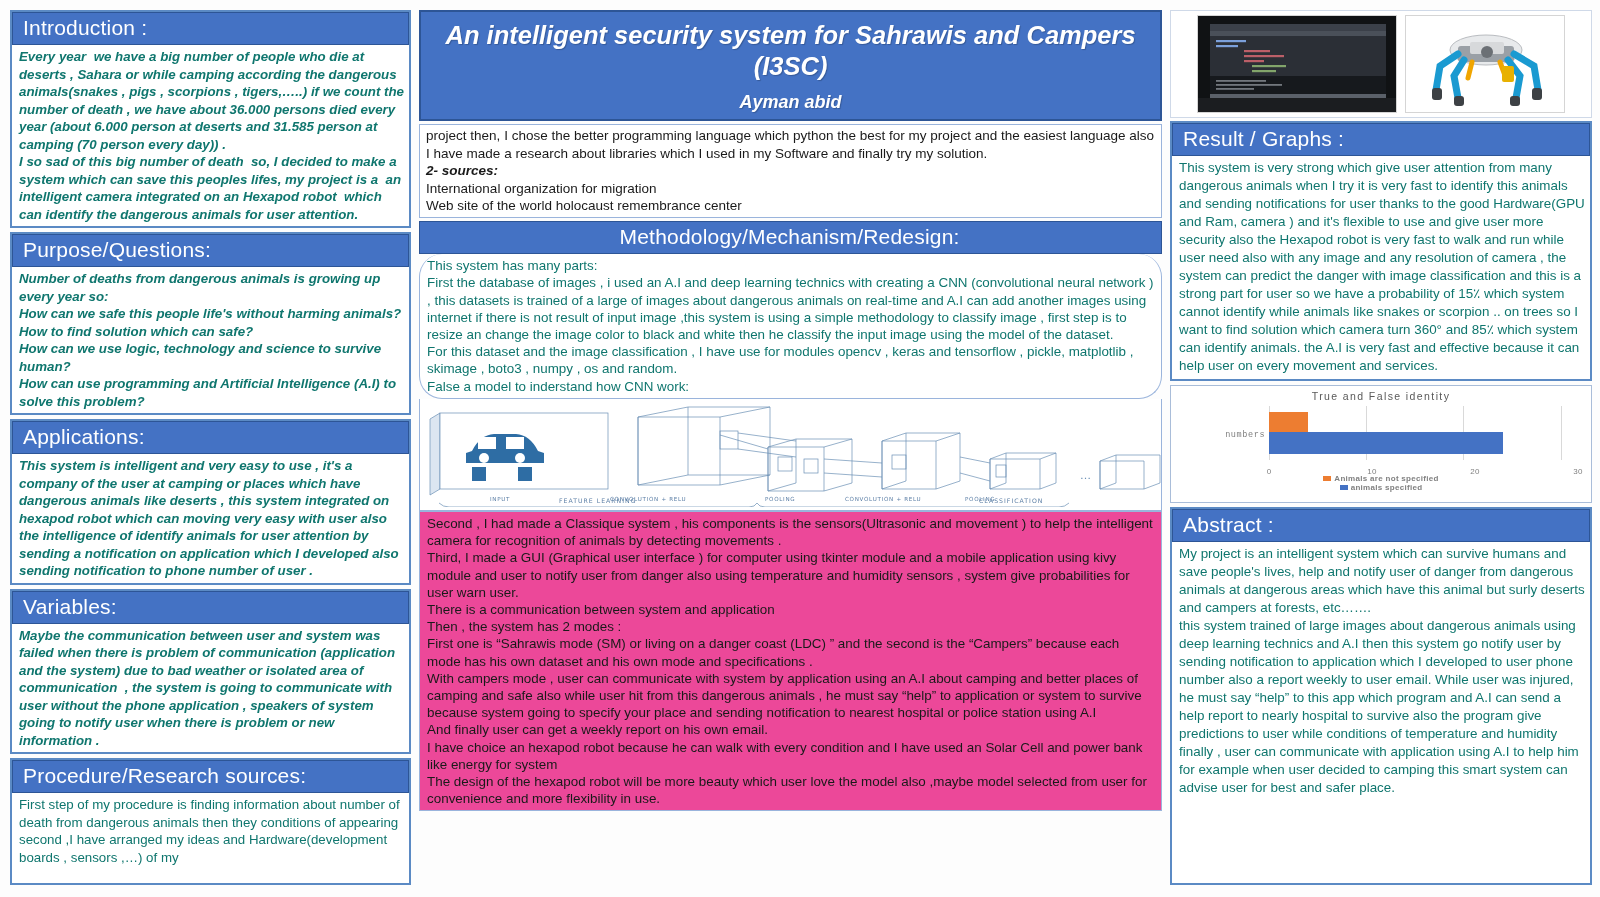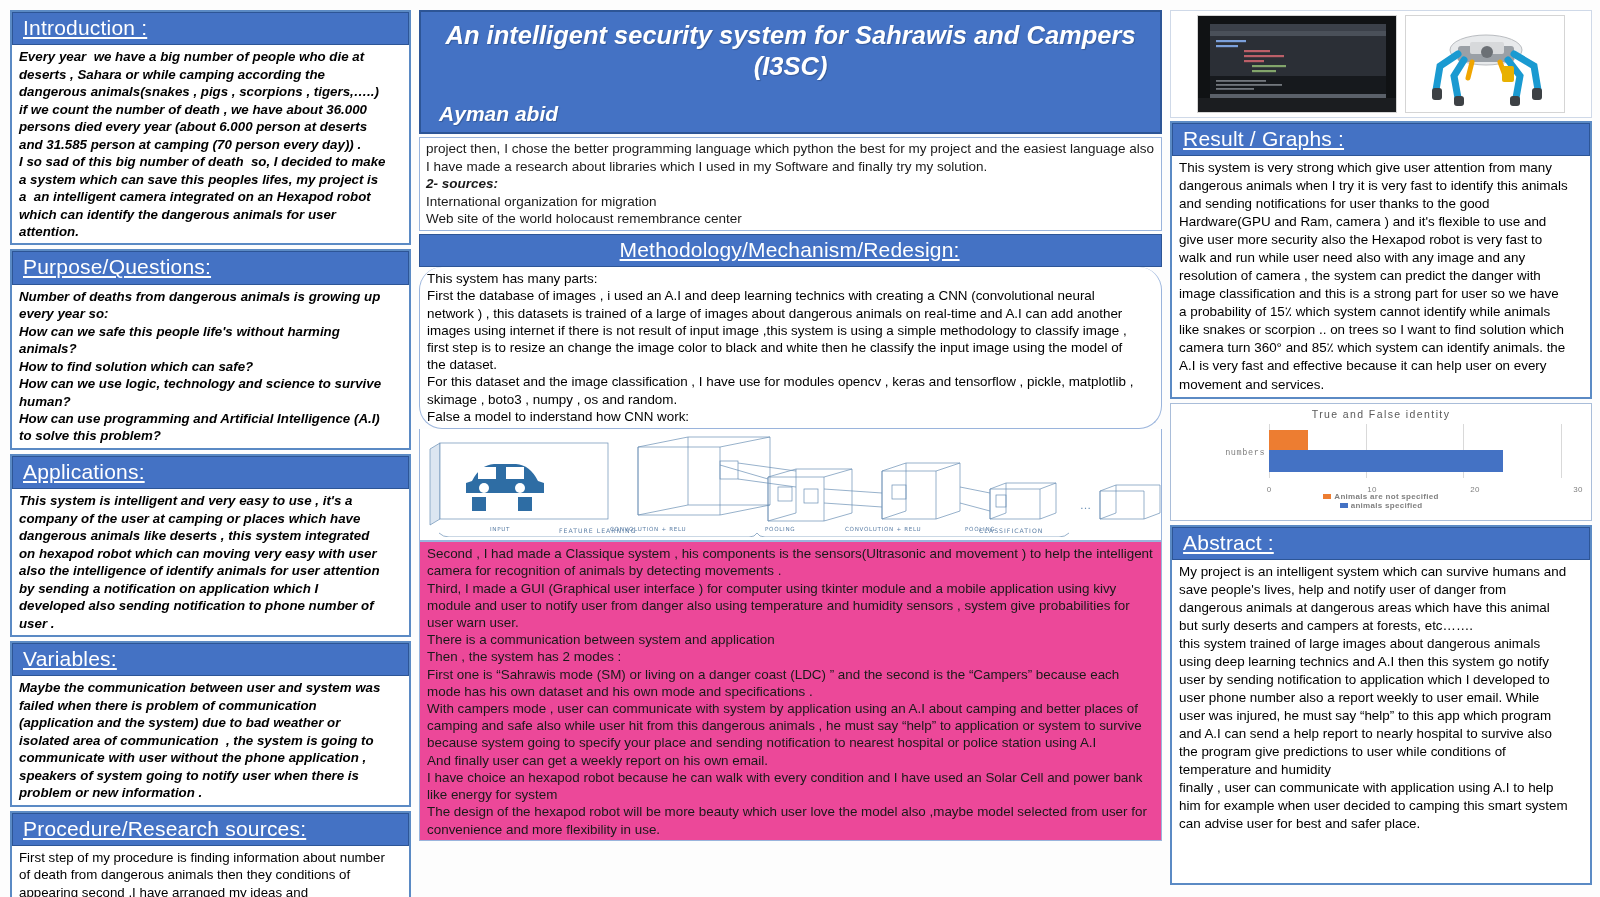--- a/index.html
+++ b/index.html
@@ -27,28 +27,27 @@
     background: #4472c4;
     color: #ffffff;
     font-size: 21px;
     line-height: 1.15;
     padding: 3px 2px 4px 10px;
     border: 1px solid #2d5596;
     letter-spacing: .2px;
     font-weight: 400;
     white-space: nowrap;
     overflow: hidden;
-    text-decoration: underline;
   }
   .sec-head.center { text-align: center; padding-left: 0; }
   .sec-body {
-    padding: 3px 22px 3px 7px;
+    padding: 3px 4px 3px 7px;
     font-size: 13.6px;
     line-height: 1.335;
-    color: #000000;
+    color: #0f766e;
   }
   .sec-body.italic { font-style: italic; font-weight: 600; }
   .sec-body p { margin: 0; }
 
   
   .left-box {
     border: 2px solid #5b8ac4;
     background: #fff;
     margin-bottom: 4px;
   }
@@ -64,25 +63,25 @@
   }
   .title-main {
     font-size: 25.5px;
     font-style: italic;
     font-weight: bold;
     text-align: center;
     line-height: 1.22;
     text-shadow: 1px 1px 1px rgba(0,0,0,.22);
   }
   .title-author {
-    font-size: 21px;
+    font-size: 18px;
     font-style: italic;
     font-weight: bold;
-    text-align: left;
-    margin-top: 20px;
+    text-align: center;
+    margin-top: 10px;
     text-shadow: 1px 1px 1px rgba(0,0,0,.22);
   }
   .mid-text-box {
     border: 1px solid #9ab4dc;
     background: #fff;
     padding: 2px 4px 2px 6px;
     margin-bottom: 3px;
   }
   .mid-text-box p {
     font-size: 13.5px;

